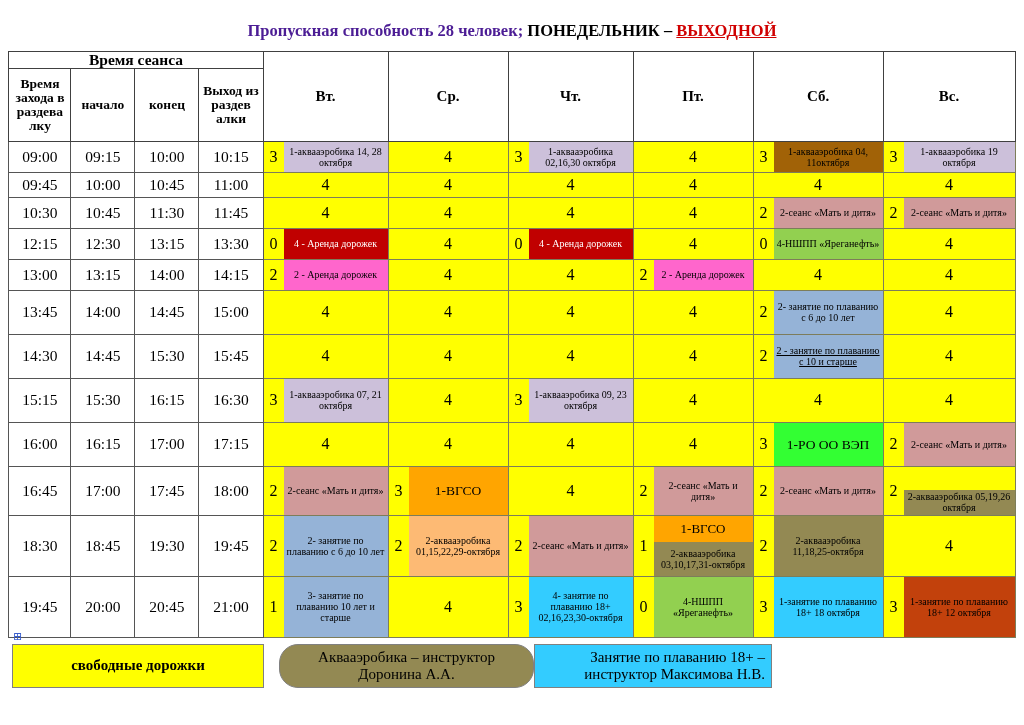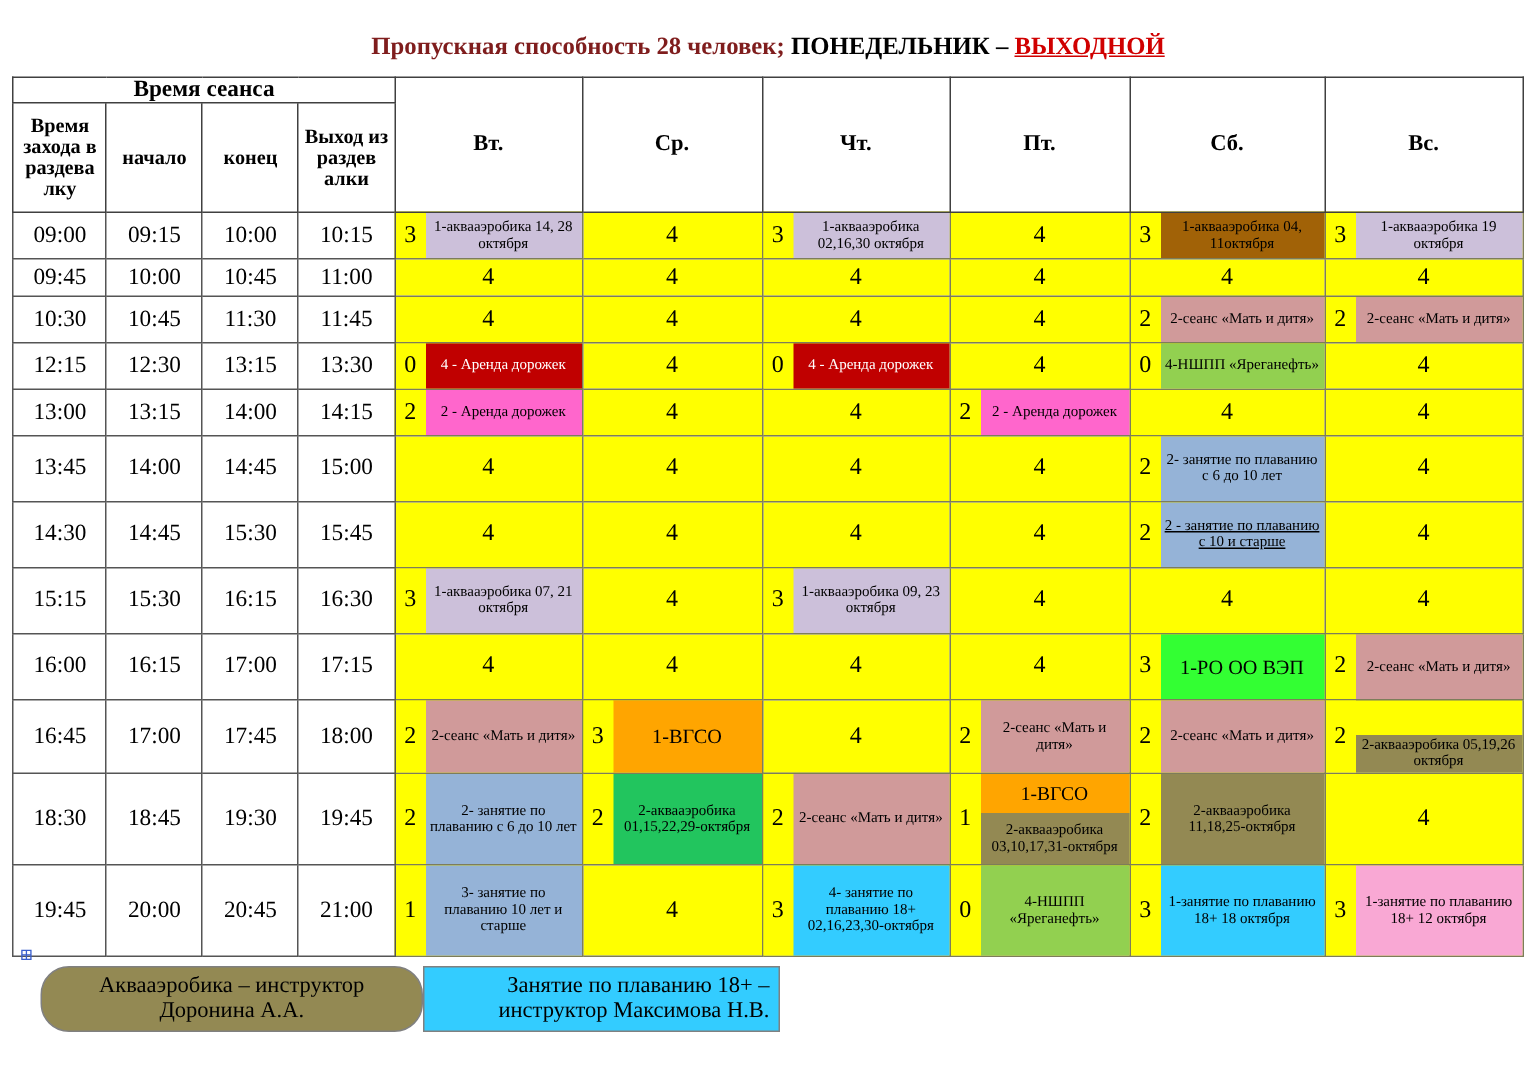--- a/index.html
+++ b/index.html
@@ -23,21 +23,21 @@
     font-weight: bold;
     color: #1f1f8f;
     text-decoration: underline;
     letter-spacing: -0.1px;
   }
   #subtitle-line {
     margin-top: 11px;
     font-size: 16.5px;
     font-weight: bold;
   }
-  #subtitle-capacity { color: #7f1d1d; }
+  #subtitle-capacity { color: #4c1d95; }
   #subtitle-monday { color: #000000; }
   #subtitle-dayoff {
     color: #d00000;
     text-decoration: underline;
   }
 
   table.sched {
     border-collapse: collapse;
     margin: 0 auto;
     margin-top: 10px;
@@ -516,21 +516,21 @@
         <td class="timecell">19:45</td>
         <td class="daycell" style="height: 60px;">
           <div class="split">
             <div class="num">2</div>
             <div class="evt" style="background: rgb(149, 179, 215);">2- занятие по плаванию с 6 до 10 лет</div>
           </div>
         </td>
         <td class="daycell" style="height: 60px;">
           <div class="split">
             <div class="num">2</div>
-            <div class="evt" style="background: #22c55e;">2-аквааэробика 01,15,22,29-октября</div>
+            <div class="evt" style="background: #fdba74;">2-аквааэробика 01,15,22,29-октября</div>
           </div>
         </td>
         <td class="daycell" style="height: 60px;">
           <div class="split">
             <div class="num">2</div>
             <div class="evt" style="background: rgb(208, 154, 154);">2-сеанс «Мать и дитя»</div>
           </div>
         </td>
         <td class="daycell" style="height: 60px;">
           <div class="split">
@@ -579,25 +579,26 @@
         </td>
         <td class="daycell" style="height: 60px;">
           <div class="split">
             <div class="num">3</div>
             <div class="evt" style="background: rgb(51, 204, 255);">1-занятие по плаванию 18+ 18 октября</div>
           </div>
         </td>
         <td class="daycell" style="height: 60px;">
           <div class="split">
             <div class="num">3</div>
-            <div class="evt" style="background: #f9a8d4;">1-занятие по плаванию 18+ 12 октября</div>
+            <div class="evt" style="background: #c2410c;">1-занятие по плаванию 18+ 12 октября</div>
           </div>
         </td>
       </tr>
     </tbody>
 </table>
 
 <div id="legend-wrap">
   <div id="corner-mark">⊞</div>
+  <div class="legend-box" id="legend-free" style="background: rgb(255, 255, 0);">свободные дорожки</div>
   <div class="legend-box" id="legend-gap"></div>
   <div class="legend-box" id="legend-doronina" style="background: rgb(147, 137, 83);">Аквааэробика – инструктор Доронина А.А.</div>
   <div class="legend-box" id="legend-maksimova" style="background: rgb(51, 204, 255);">Занятие по плаванию 18+  – инструктор Максимова Н.В.</div>
 </div>
 
 </body></html>

